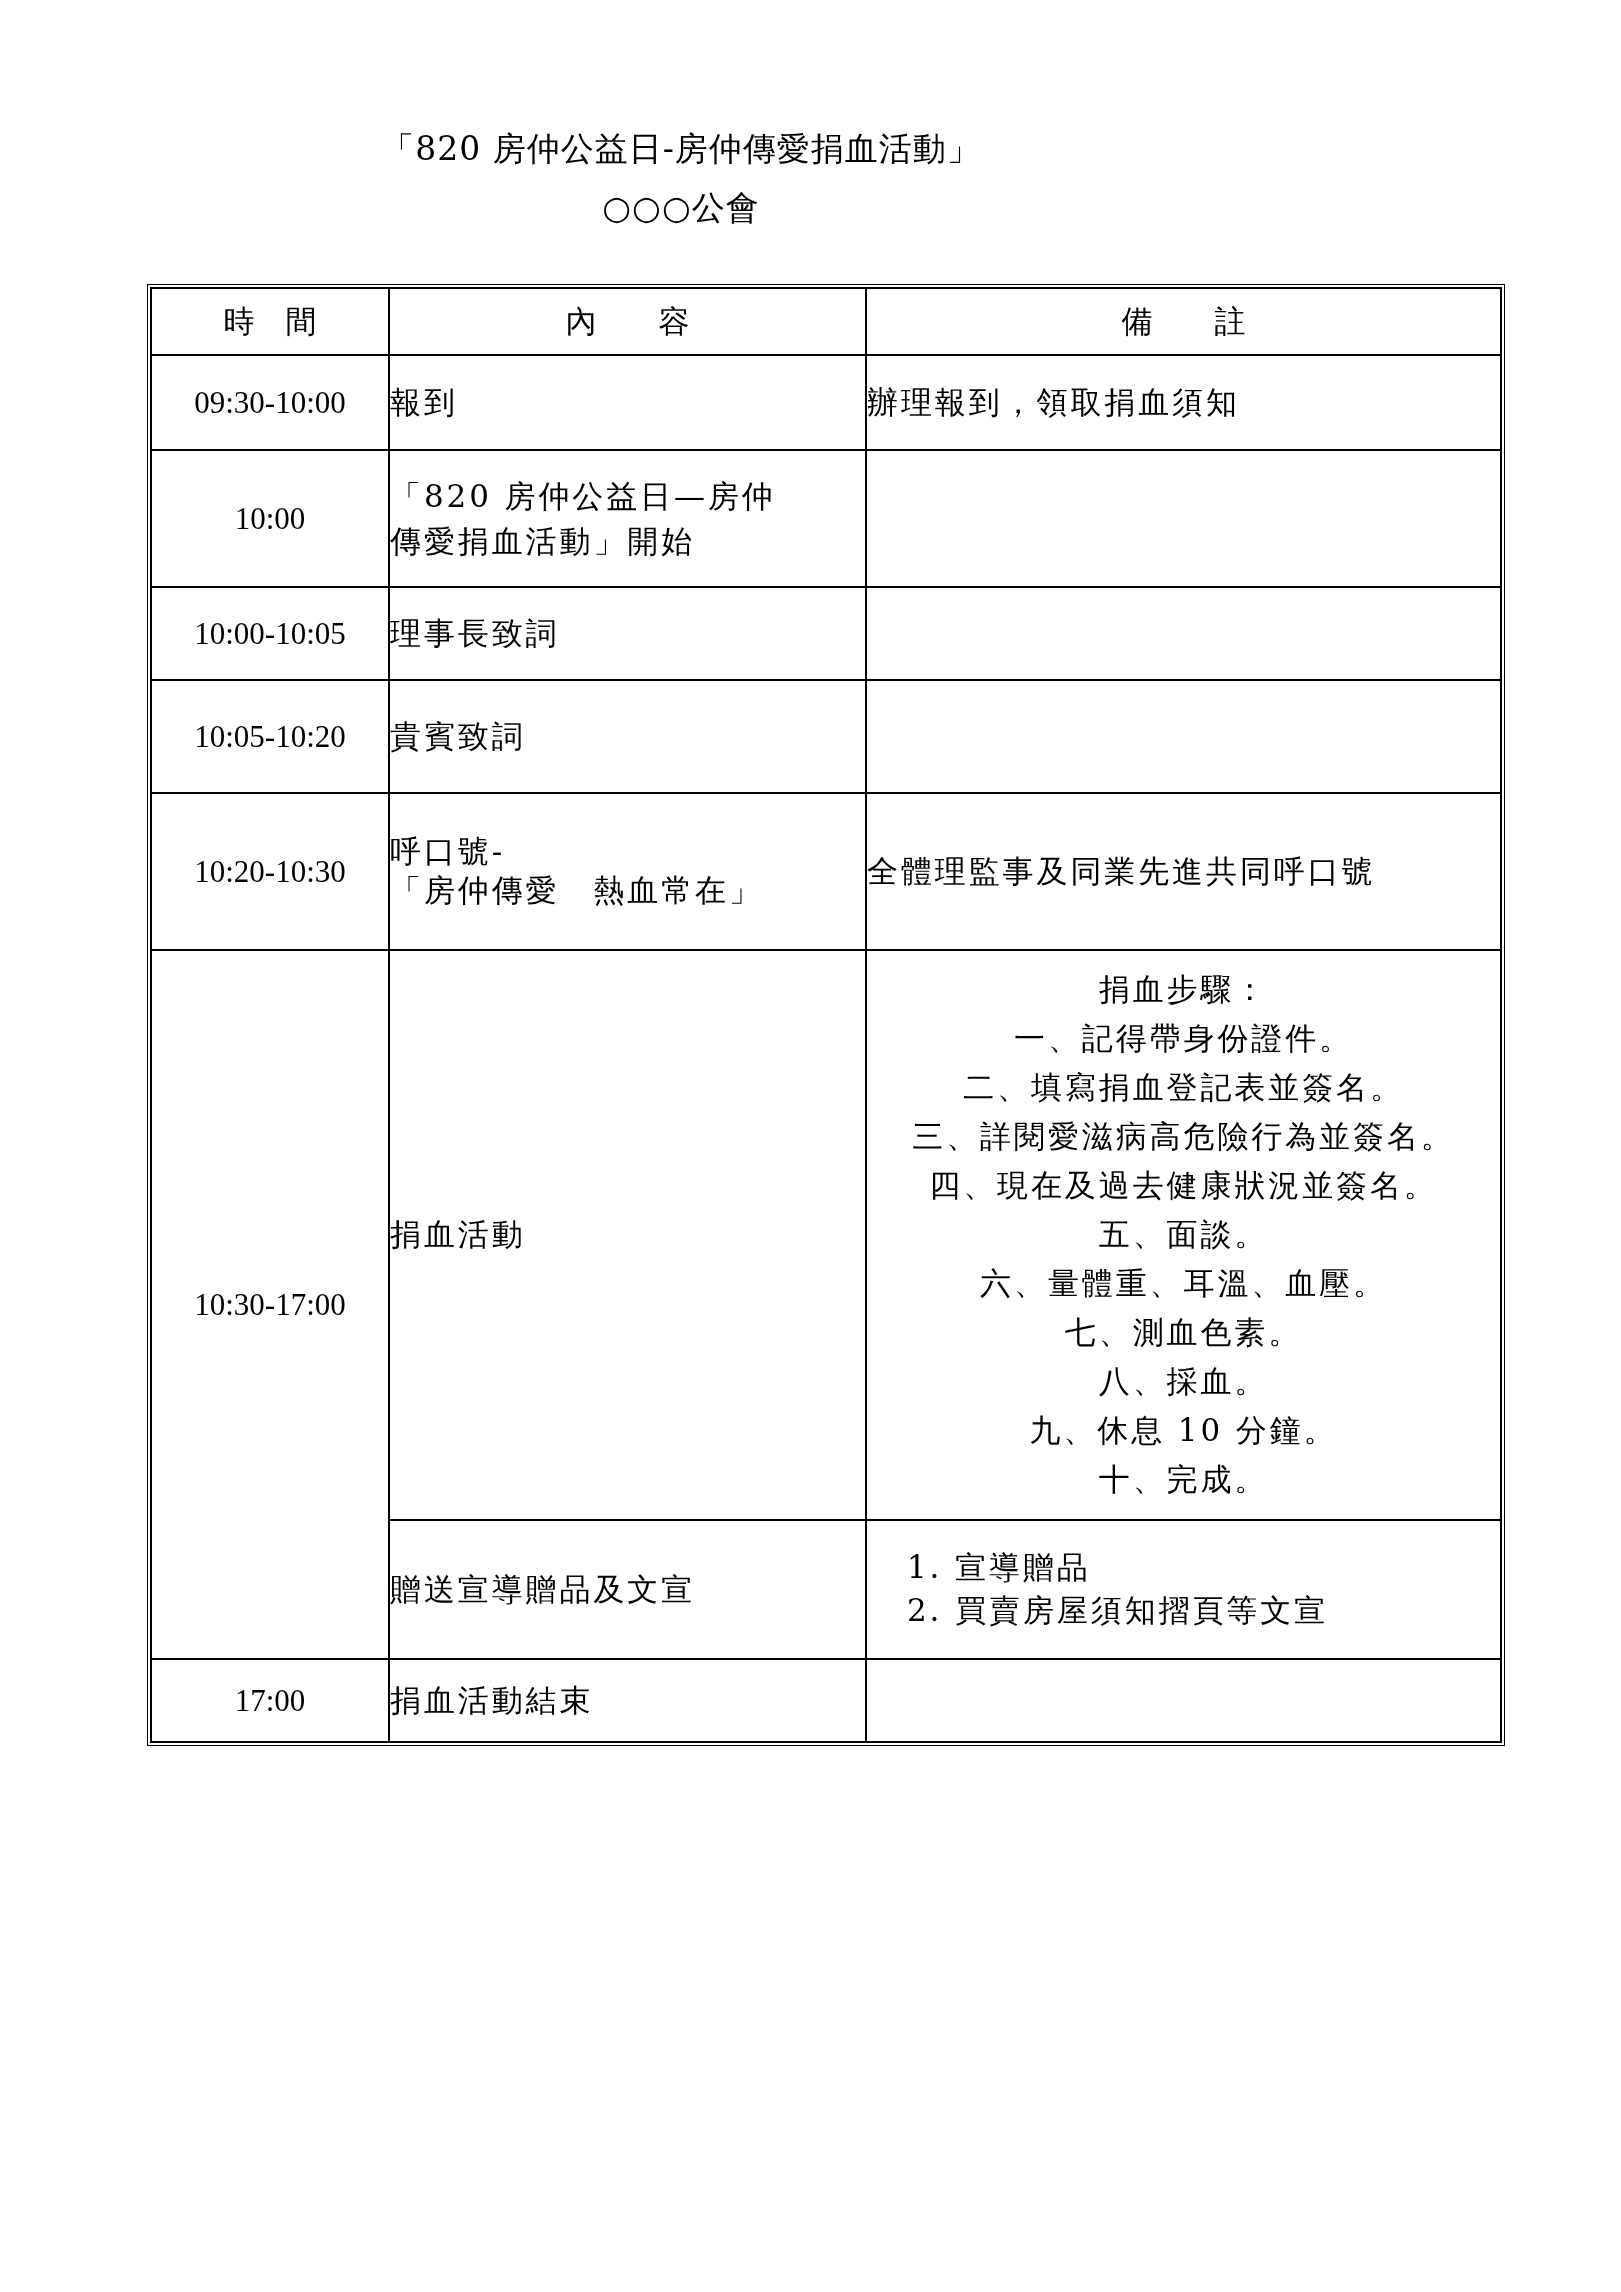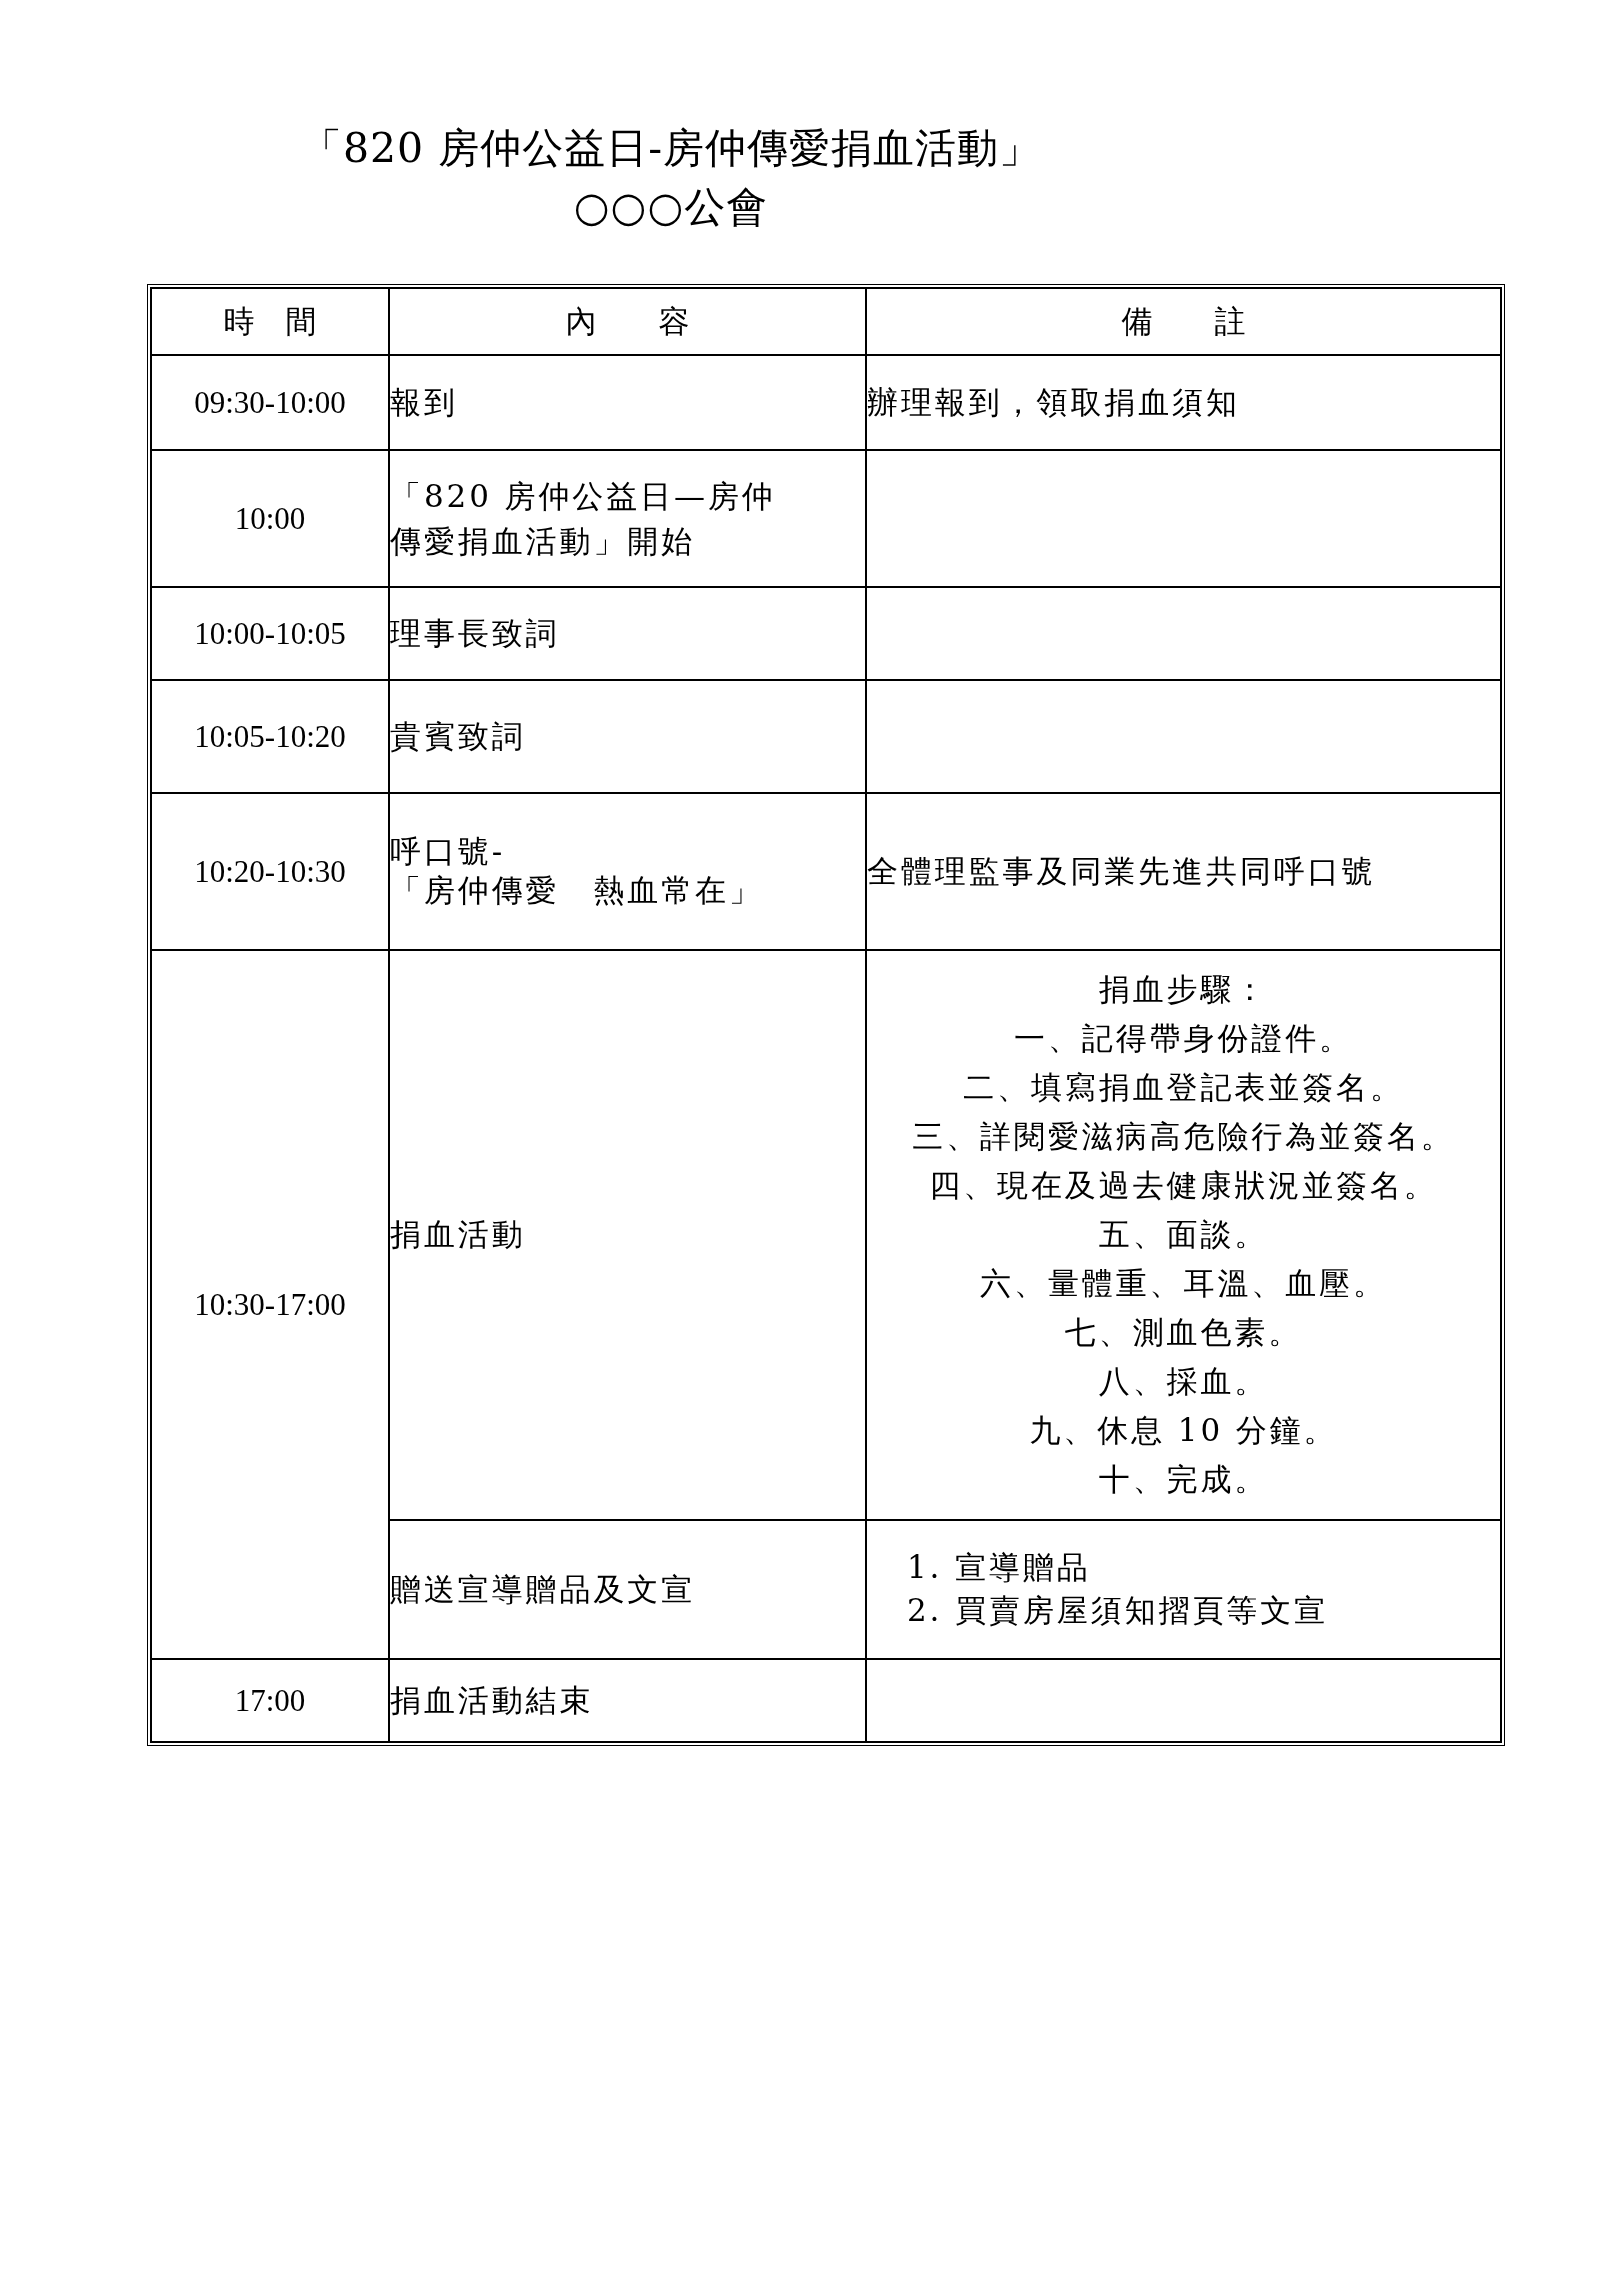--- a/index.html
+++ b/index.html
@@ -10,24 +10,24 @@
     body {
       width: 1621px;
       height: 2293px;
       position: relative;
       font-family: "DejaVu Serif", "Liberation Serif", serif;
       color: #000;
       overflow: hidden;
     }
     .title {
       position: absolute;
-      left: 0;
+      left: 10px;
       width: 1342px;
       text-align: center;
-      font-size: 41px;
+      font-size: 33px;
       letter-spacing: 1px;
       line-height: 43px;
     }
     .title1 { top: 127px; }
     .title2 { top: 186px; }
 
     .table-wrap {
       position: absolute;
       left: 147px;
       top: 284px;

